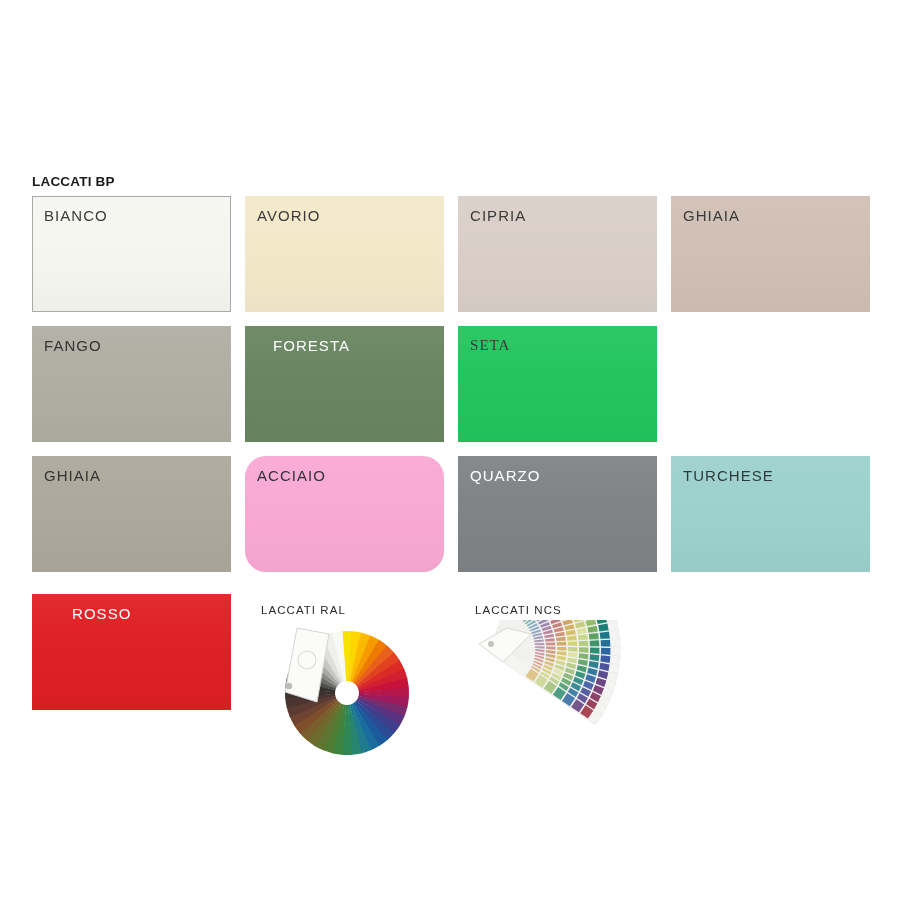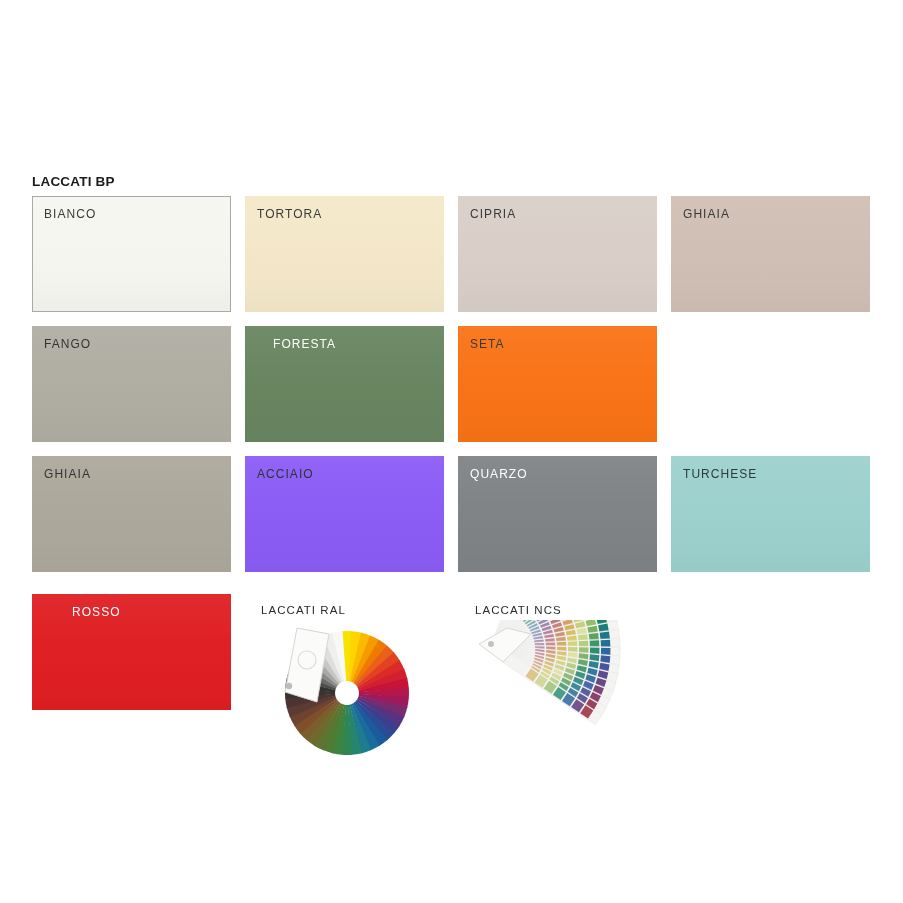--- a/index.html
+++ b/index.html
@@ -66,21 +66,21 @@
         rgba(255,255,255,0.055) 0%,
         rgba(255,255,255,0.012) 38%,
         rgba(0,0,0,0.010) 74%,
         rgba(0,0,0,0.030) 100%);
     pointer-events: none;
   }
   .swatch-label {
     position: absolute;
     left: 12px;
     top: 11px;
-    font-size: 12px;
+    font-size: 15px;
     letter-spacing: 1.05px;
     font-weight: normal;
     white-space: nowrap;
   }
   .swatch.bordered .swatch-label {
     left: 11px;
     top: 10px;
   }
 
   
@@ -139,53 +139,53 @@
 
   <div class="swatch-grid">
 
     <div class="swatch-row">
       <div class="swatch bordered" style="background: rgb(246, 246, 241);">
         <div class="swatch-sheen"></div>
         <div class="swatch-label" style="color: rgb(58, 58, 58);">BIANCO</div>
       </div>
       <div class="swatch" style="background: rgb(244, 232, 201);">
         <div class="swatch-sheen"></div>
-        <div class="swatch-label" style="color: rgb(58, 58, 58);">TORTORA</div>
+        <div class="swatch-label" style="color: rgb(58, 58, 58);">AVORIO</div>
       </div>
       <div class="swatch" style="background: rgb(217, 207, 200);">
         <div class="swatch-sheen"></div>
         <div class="swatch-label" style="color: rgb(58, 58, 58);">CIPRIA</div>
       </div>
       <div class="swatch" style="background: rgb(208, 191, 180);">
         <div class="swatch-sheen"></div>
         <div class="swatch-label" style="color: rgb(58, 58, 58);">GHIAIA</div>
       </div>
     </div>
 
     <div class="swatch-row">
       <div class="swatch" style="background: rgb(176, 174, 163);">
         <div class="swatch-sheen"></div>
         <div class="swatch-label" style="color: rgb(51, 51, 51);">FANGO</div>
       </div>
       <div class="swatch" style="background: rgb(104, 133, 96);">
         <div class="swatch-sheen"></div>
         <div class="swatch-label" style="color: rgb(255, 255, 255); padding-left: 16px;">FORESTA</div>
       </div>
-      <div class="swatch" style="background: #f97316;">
+      <div class="swatch" style="background: #22c55e; font-family: Liberation Serif, serif;">
         <div class="swatch-sheen"></div>
         <div class="swatch-label" style="color: rgb(58, 58, 58);">SETA</div>
       </div>
     </div>
 
     <div class="swatch-row">
       <div class="swatch" style="background: rgb(172, 168, 155);">
         <div class="swatch-sheen"></div>
         <div class="swatch-label" style="color: rgb(51, 51, 51);">GHIAIA</div>
       </div>
-      <div class="swatch" style="background: #8b5cf6;">
+      <div class="swatch" style="background: #f9a8d4; border-radius: 21px;">
         <div class="swatch-sheen"></div>
         <div class="swatch-label" style="color: rgb(47, 51, 54);">ACCIAIO</div>
       </div>
       <div class="swatch" style="background: rgb(128, 131, 134);">
         <div class="swatch-sheen"></div>
         <div class="swatch-label" style="color: rgb(255, 255, 255);">QUARZO</div>
       </div>
       <div class="swatch" style="background: rgb(156, 209, 206);">
         <div class="swatch-sheen"></div>
         <div class="swatch-label" style="color: rgb(47, 58, 58);">TURCHESE</div>

